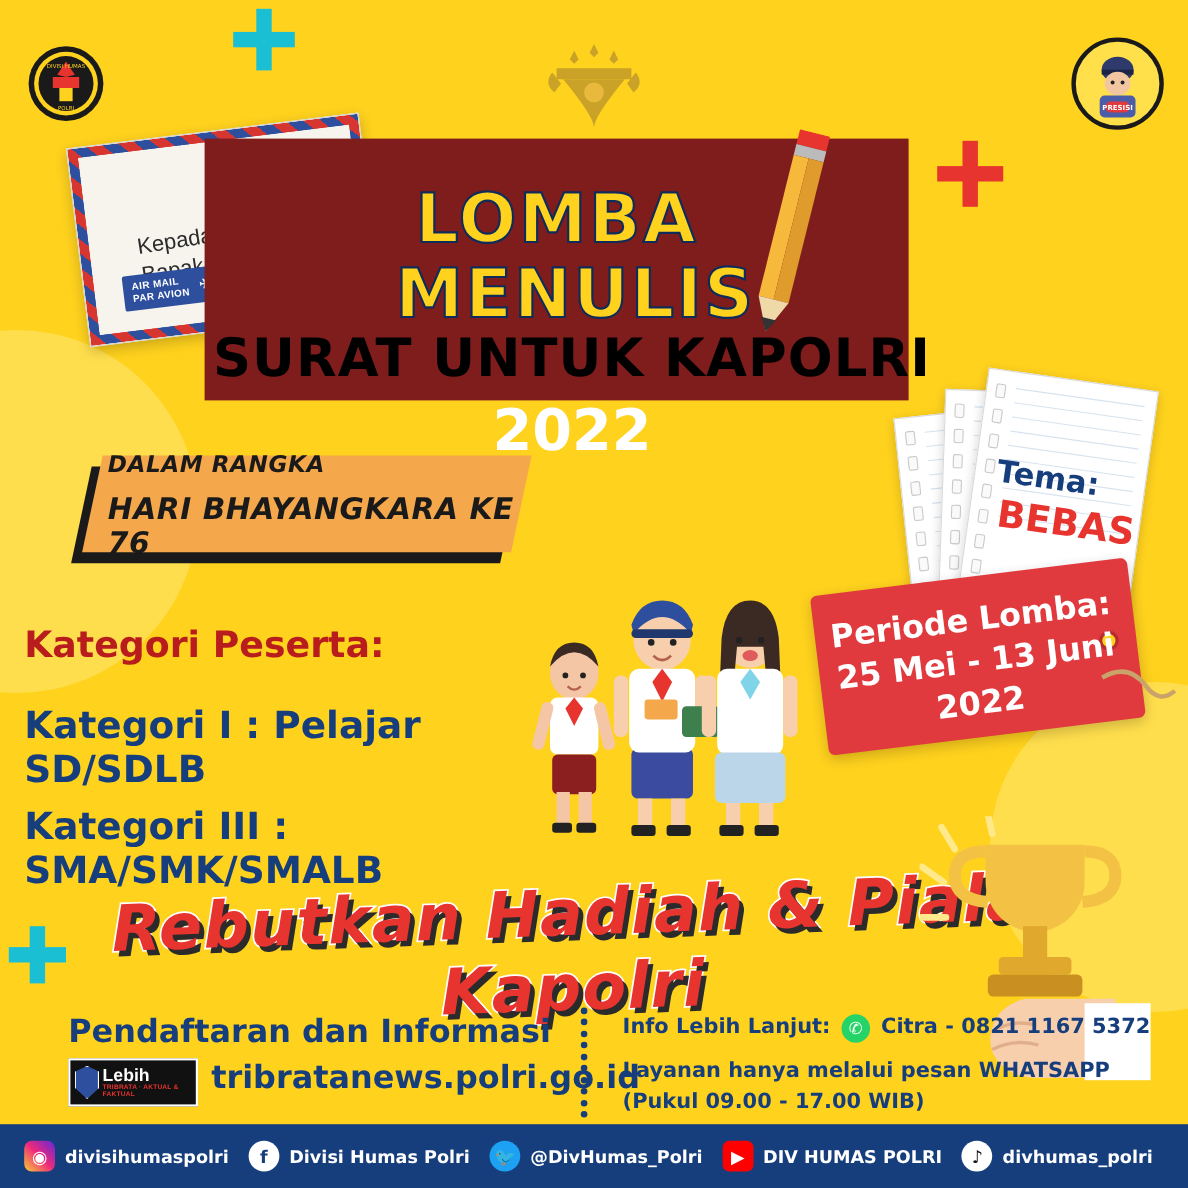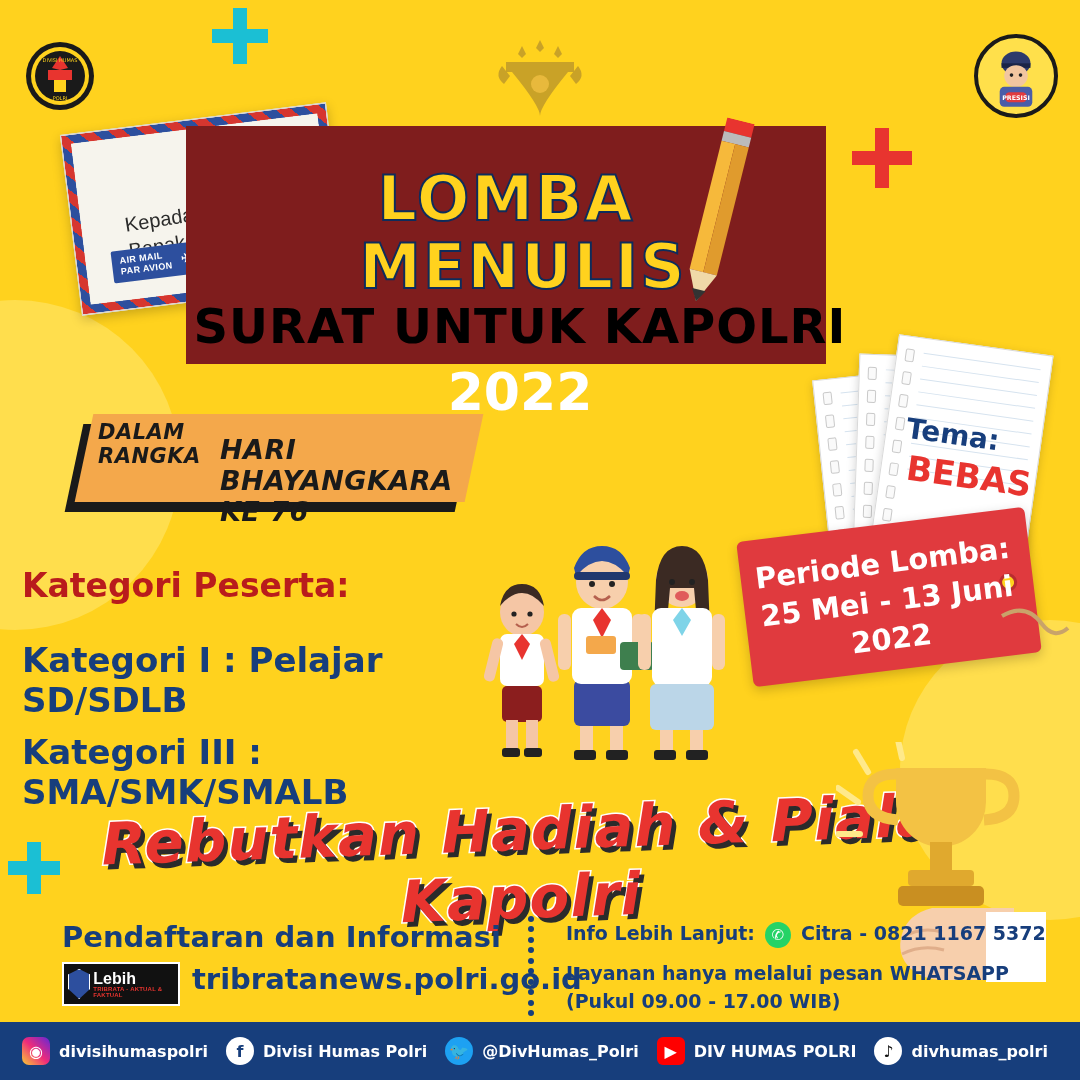--- a/index.html
+++ b/index.html
@@ -132,21 +132,21 @@
   .ribbon-shadow {
     position:absolute; left: 74px; top: 424px; width: 390px; height: 88px;
     background: #1a1a1a; transform: skewX(-12deg);
   }
   .ribbon {
     position:absolute; left: 84px; top: 414px; width: 390px; height: 88px;
     background: #F4A84B; transform: skewX(-12deg);
   }
   .ribbon-text {
     position:absolute; left: 98px; top: 420px; width: 380px; height: 80px;
-    display:flex; flex-direction:row; justify-content:center;
+    display:flex; flex-direction:column; justify-content:center;
     color:#1a1a1a; font-style: italic; font-weight: 900;
     font-family:"DejaVu Sans", sans-serif;
   }
   .ribbon-text .l1 { font-size: 21px; letter-spacing: .5px; }
   .ribbon-text .l2 { font-size: 27px; letter-spacing: .5px; margin-top: 14px;}
 
   
   .kat-title {
     position:absolute; left: 22px; top: 566px;
     font-size: 33px; font-weight: 900; color:#b91c1c;

